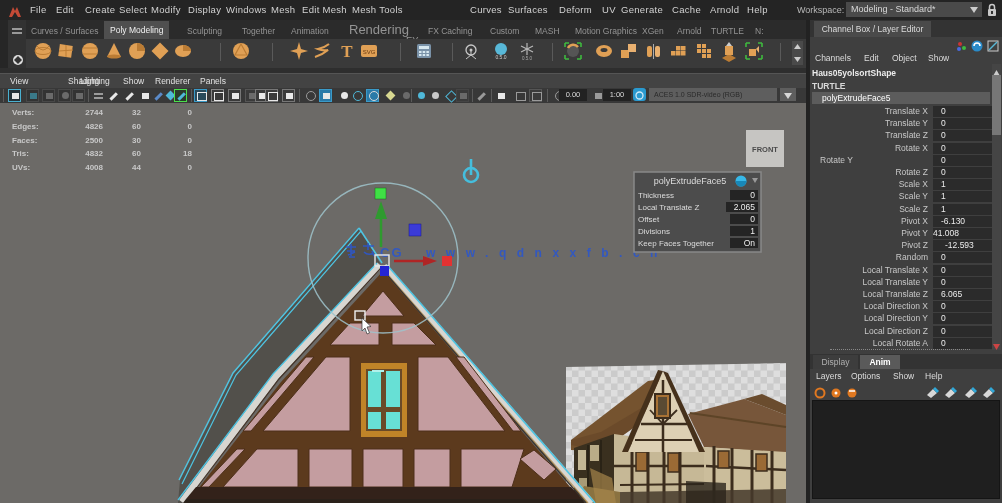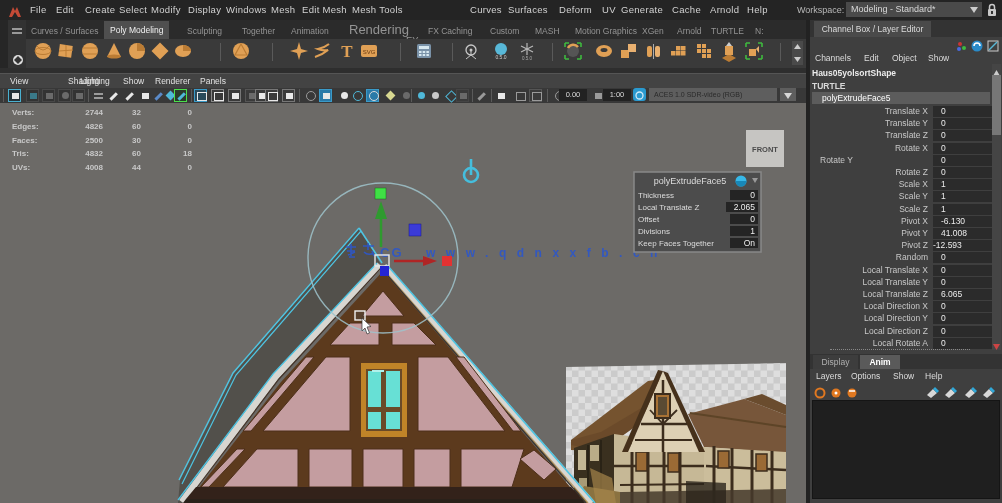--- a/index.html
+++ b/index.html
@@ -613,23 +613,23 @@
       <div class="abs" style="left:933px;top:167px;width:60px;height:11px;background:#2b2b2b;color:#ececec;font-size:8.5px;line-height:11px;padding-left:8px;box-sizing:border-box;">0</div>
       <div class="abs" style="left:820px;top:179.2px;width:108px;text-align:right;color:#c8c8c8;font-size:8.5px;">Scale X</div>
       <div class="abs" style="left:933px;top:179.2px;width:60px;height:11px;background:#2b2b2b;color:#ececec;font-size:8.5px;line-height:11px;padding-left:8px;box-sizing:border-box;">1</div>
       <div class="abs" style="left:820px;top:191.39999999999998px;width:108px;text-align:right;color:#c8c8c8;font-size:8.5px;">Scale Y</div>
       <div class="abs" style="left:933px;top:191.39999999999998px;width:60px;height:11px;background:#2b2b2b;color:#ececec;font-size:8.5px;line-height:11px;padding-left:8px;box-sizing:border-box;">1</div>
       <div class="abs" style="left:820px;top:203.6px;width:108px;text-align:right;color:#c8c8c8;font-size:8.5px;">Scale Z</div>
       <div class="abs" style="left:933px;top:203.6px;width:60px;height:11px;background:#2b2b2b;color:#ececec;font-size:8.5px;line-height:11px;padding-left:8px;box-sizing:border-box;">1</div>
       <div class="abs" style="left:820px;top:215.8px;width:108px;text-align:right;color:#c8c8c8;font-size:8.5px;">Pivot X</div>
       <div class="abs" style="left:933px;top:215.8px;width:60px;height:11px;background:#2b2b2b;color:#ececec;font-size:8.5px;line-height:11px;padding-left:8px;box-sizing:border-box;">-6.130</div>
       <div class="abs" style="left:820px;top:228px;width:108px;text-align:right;color:#c8c8c8;font-size:8.5px;">Pivot Y</div>
-      <div class="abs" style="left:933px;top:228px;width:60px;height:11px;background:#2b2b2b;color:#ececec;font-size:8.5px;line-height:11px;padding-left:8px;box-sizing:border-box;">41.008</div>
+      <div class="abs" style="left:933px;top:228px;width:60px;height:11px;background:#2b2b2b;color:#ececec;font-size:8.5px;line-height:11px;box-sizing:border-box;">41.008</div>
       <div class="abs" style="left:820px;top:240.2px;width:108px;text-align:right;color:#c8c8c8;font-size:8.5px;">Pivot Z</div>
-      <div class="abs" style="left:933px;top:240.2px;width:60px;height:11px;background:#2b2b2b;color:#ececec;font-size:8.5px;line-height:11px;padding-left:0;box-sizing:border-box;">-12.593</div>
+      <div class="abs" style="left:933px;top:240.2px;width:60px;height:11px;background:#2b2b2b;color:#ececec;font-size:8.5px;line-height:11px;padding-left:12px;box-sizing:border-box;">-12.593</div>
       <div class="abs" style="left:820px;top:252.39999999999998px;width:108px;text-align:right;color:#c8c8c8;font-size:8.5px;">Random</div>
       <div class="abs" style="left:933px;top:252.39999999999998px;width:60px;height:11px;background:#2b2b2b;color:#ececec;font-size:8.5px;line-height:11px;padding-left:8px;box-sizing:border-box;">0</div>
       <div class="abs" style="left:820px;top:264.6px;width:108px;text-align:right;color:#c8c8c8;font-size:8.5px;">Local Translate X</div>
       <div class="abs" style="left:933px;top:264.6px;width:60px;height:11px;background:#2b2b2b;color:#ececec;font-size:8.5px;line-height:11px;padding-left:8px;box-sizing:border-box;">0</div>
       <div class="abs" style="left:820px;top:276.79999999999995px;width:108px;text-align:right;color:#c8c8c8;font-size:8.5px;">Local Translate Y</div>
       <div class="abs" style="left:933px;top:276.79999999999995px;width:60px;height:11px;background:#2b2b2b;color:#ececec;font-size:8.5px;line-height:11px;padding-left:8px;box-sizing:border-box;">0</div>
       <div class="abs" style="left:820px;top:289px;width:108px;text-align:right;color:#c8c8c8;font-size:8.5px;">Local Translate Z</div>
       <div class="abs" style="left:933px;top:289px;width:60px;height:11px;background:#2b2b2b;color:#ececec;font-size:8.5px;line-height:11px;padding-left:8px;box-sizing:border-box;">6.065</div>
       <div class="abs" style="left:820px;top:301.2px;width:108px;text-align:right;color:#c8c8c8;font-size:8.5px;">Local Direction X</div>
       <div class="abs" style="left:933px;top:301.2px;width:60px;height:11px;background:#2b2b2b;color:#ececec;font-size:8.5px;line-height:11px;padding-left:8px;box-sizing:border-box;">0</div>

